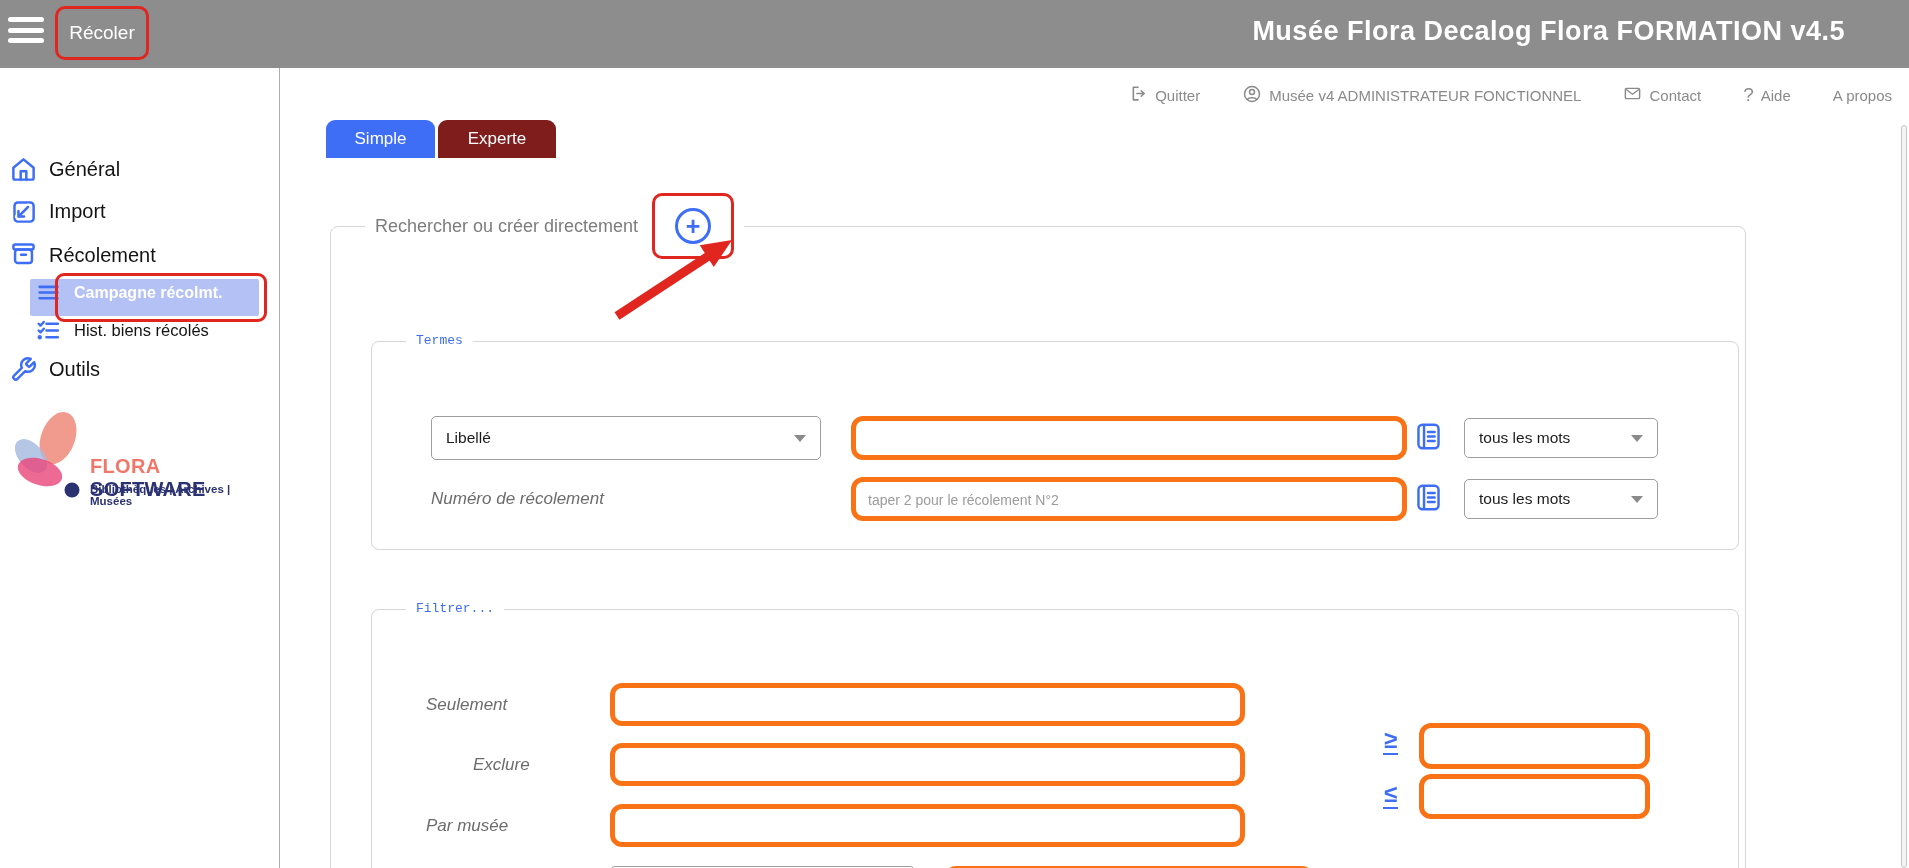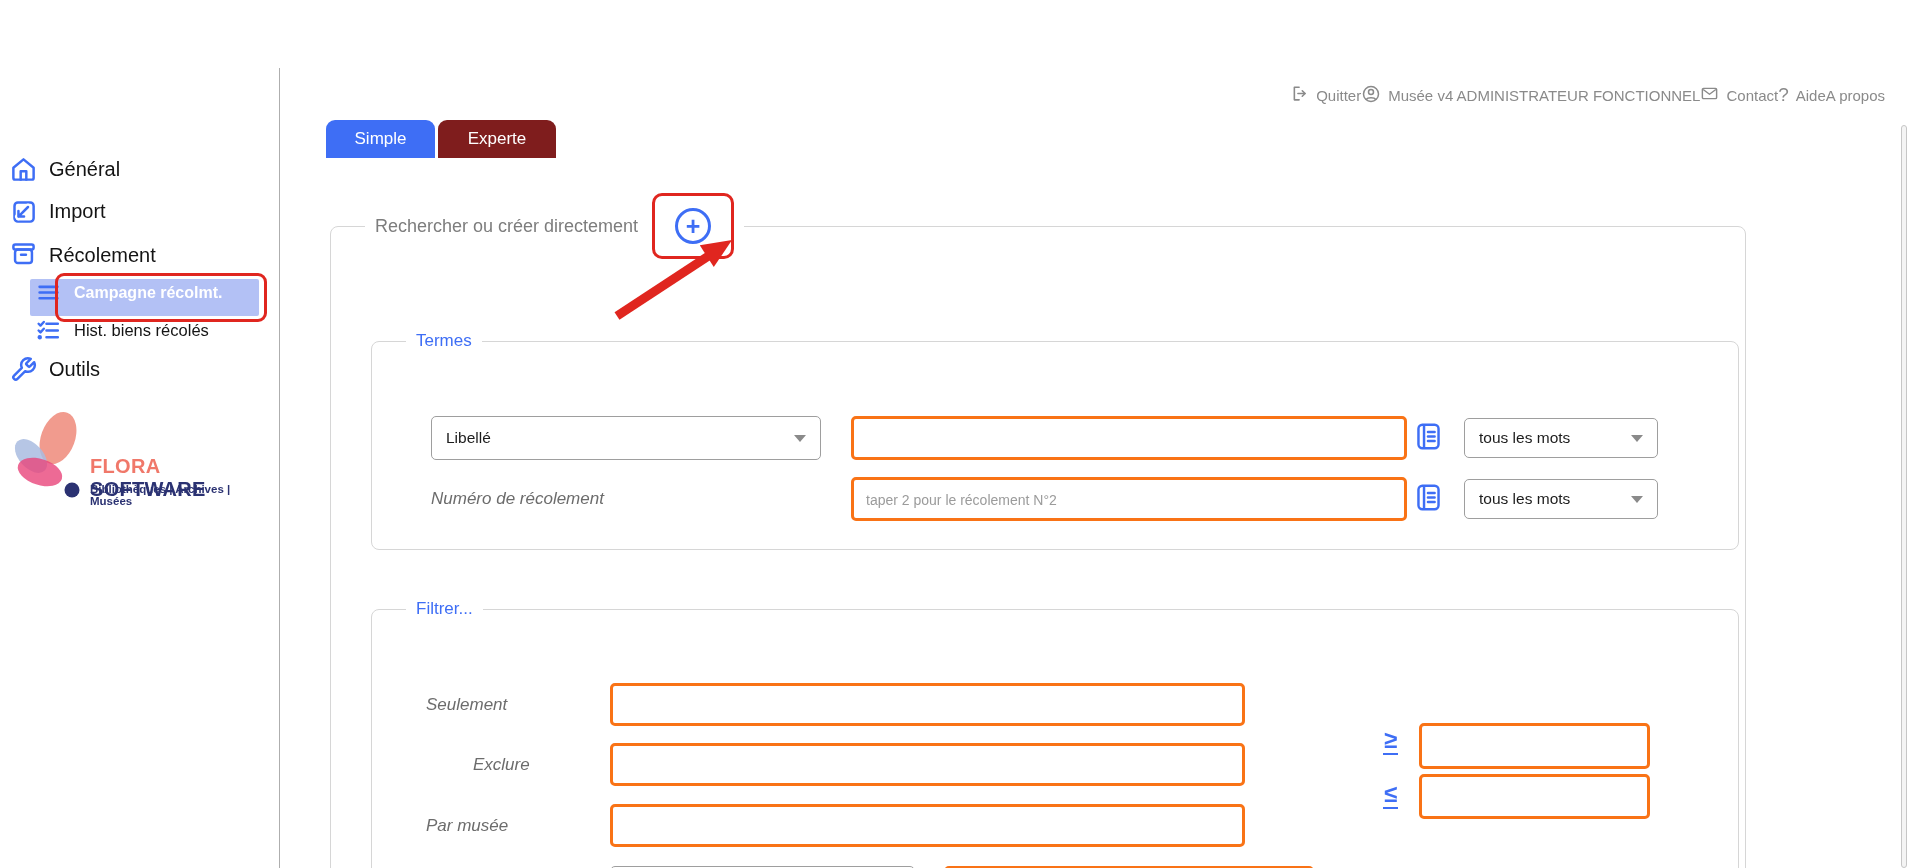--- a/index.html
+++ b/index.html
@@ -8,21 +8,21 @@
 
   
   .topbar { position:absolute; left:0; top:0; width:1909px; height:68px; background:#8d8d8d; }
   .hamburger { position:absolute; left:8px; top:17px; width:40px; height:34px; cursor:pointer; }
   .hamburger i { display:block; width:36px; height:5px; background:#fff; border-radius:2.5px; margin-bottom:5.5px; }
   .recoler-box { position:absolute; left:55px; top:6px; width:94px; height:54px; border:3px solid #e0261f; border-radius:10px; display:flex; align-items:center; justify-content:center; }
   .recoler-box span { color:#fff; font-size:19px; }
   .app-title { position:absolute; right:64px; top:16px; color:#fff; font-size:27px; font-weight:bold; letter-spacing:0.5px; }
 
   
-  .subheader { position:absolute; left:280px; top:68px; right:0; height:54px; background:#fff; display:flex; align-items:center; justify-content:flex-end; padding-right:24px; color:#8a8a8a; font-size:15px; }
+  .subheader { position:absolute; left:280px; top:68px; right:0; height:54px; background:#fff; display:flex; align-items:center; justify-content:flex-end; gap:42px; padding-right:17px; color:#8a8a8a; font-size:15px; }
   .subheader .hitem { display:flex; align-items:center; gap:7px; cursor:pointer; white-space:nowrap; }
   .subheader svg { stroke:#8a8a8a; }
   .qmark { font-size:19px; color:#8a8a8a; }
 
   
   .sidebar { position:absolute; left:0; top:68px; bottom:0; width:280px; background:#fff; border-right:1px solid #aeaeae; }
   .side-item { position:absolute; display:flex; align-items:center; cursor:pointer; color:#141414; }
   .side-item .ic { color:#3e6ef5; display:flex; }
   .lvl1 { left:10px; font-size:20px; gap:12px; }
   .lvl2 { left:36px; font-size:16.5px; gap:13px; }
@@ -39,30 +39,30 @@
   
   .tab { position:absolute; top:120px; height:38px; border-radius:9px 9px 0 0; color:#fff; font-size:17px; display:flex; align-items:center; justify-content:center; cursor:pointer; }
   .tab-simple { left:326px; width:109px; background:#3e6ef5; }
   .tab-experte { left:438px; width:118px; background:#7f1d1d; }
 
   
   fieldset { position:absolute; border:1px solid #d6d6d6; border-radius:8px; background:transparent; }
   legend { margin-left:34px; padding:0 10px; line-height:20px; }
   .outer-fs { left:330px; top:193px; width:1416px; height:700px; }
   .outer-fs > legend { display:flex; align-items:center; gap:14px; color:#7d7d7d; font-size:18px; }
-  .inner-fs legend { color:#3e6ef5; font-size:17px; }
+  .inner-fs legend { color:#3e6ef5; font-size:13px;font-family:Liberation Mono, monospace; }
   .fs-termes { left:40px; top:72px; width:1368px; height:219px; }
   .fs-filtrer { left:40px; top:340px; width:1368px; height:400px; }
 
   .annot-box { display:inline-flex; align-items:center; justify-content:center; border:3px solid #e0261f; border-radius:10px; padding:12px 20px; }
   .plus-btn { width:36px; height:36px; border-radius:50%; border:3px solid #3e6ef5; background:#fff; color:#3e6ef5; font-size:25px; font-weight:bold; line-height:28px; text-align:center; cursor:pointer; padding:0; font-family:"Liberation Sans", sans-serif; }
   .arrow-svg { position:absolute; left:572px; top:218px; z-index:5; pointer-events:none; }
 
   
-  .txt { position:absolute; border:3px solid #f97316; border-radius:5px; background:#fff; font-size:15px; color:#222; padding:0 12px; font-family:"Liberation Sans", sans-serif; }
+  .txt { position:absolute; border:5px solid #f97316; border-radius:12px; background:#fff; font-size:15px; color:#222; padding:0 12px; font-family:"Liberation Sans", sans-serif; }
   .txt::placeholder { color:#9b9b9b; font-size:14px; }
   .select { position:absolute; border:1px solid #9e9e9e; border-radius:5px; background:#fff; display:flex; align-items:center; padding:0 14px; font-size:15.5px; color:#1c1c1c; cursor:pointer; }
   .select .caret { margin-left:auto; width:0; height:0; border-left:6px solid transparent; border-right:6px solid transparent; border-top:7px solid #8a8a8a; }
   .flabel { position:absolute; font-style:italic; color:#6c6c6c; font-size:17px; display:flex; align-items:center; height:44px; }
   .book { position:absolute; color:#3e6ef5; cursor:pointer; display:flex; }
   .ineq { position:absolute; color:#3e6ef5; font-size:24px; font-weight:bold; border-bottom:2.5px solid #3e6ef5; line-height:26px; padding:0 1px; }
 
   
   .t-field { left:59px; top:65px; width:390px; height:44px; }
   .t-input { left:479px; top:65px; width:556px; height:44px; }
@@ -90,20 +90,31 @@
   .f-in-lte{ left:1047px; top:155px; width:231px; height:45px; }
 
   
   .scrollbar { position:absolute; right:2px; top:125px; bottom:0; width:6px; background:#f4f4f4; border:1px solid #c6c6c6; border-radius:3px; }
 </style>
 </head>
 <body>
 
 <div id="page">
 
+  <div class="topbar">
+    <div class="hamburger">
+        <i></i>
+        <i></i>
+        <i></i>
+      </div>
+    <div class="recoler-box">
+      <span>Récoler</span>
+    </div>
+    <div class="app-title">Musée Flora Decalog Flora FORMATION v4.5</div>
+  </div>
 
   <div class="subheader">
     <div class="hitem">
       <span class="ic">
         <svg width="19" height="19" viewBox="0 0 24 24" fill="none" stroke-width="2" stroke-linecap="round" stroke-linejoin="round">
             <path d="M11.5 4H5.5v16h6"></path>
             <path d="M10 12h9"></path>
             <path d="M15.5 8.5 19 12l-3.5 3.5"></path>
           </svg>
       </span>

